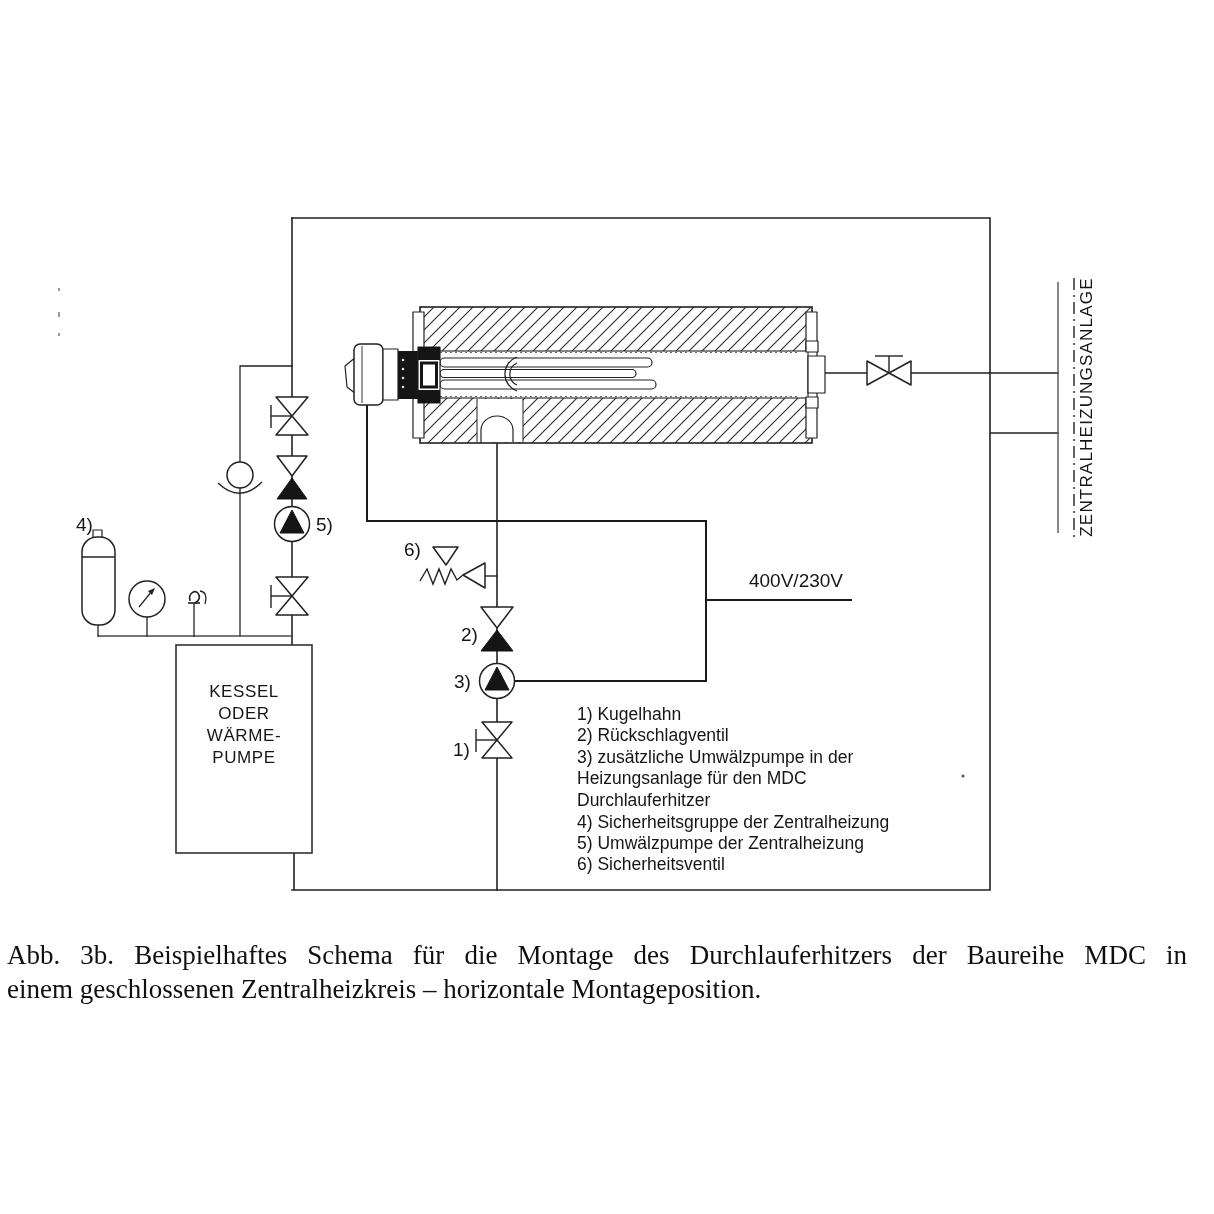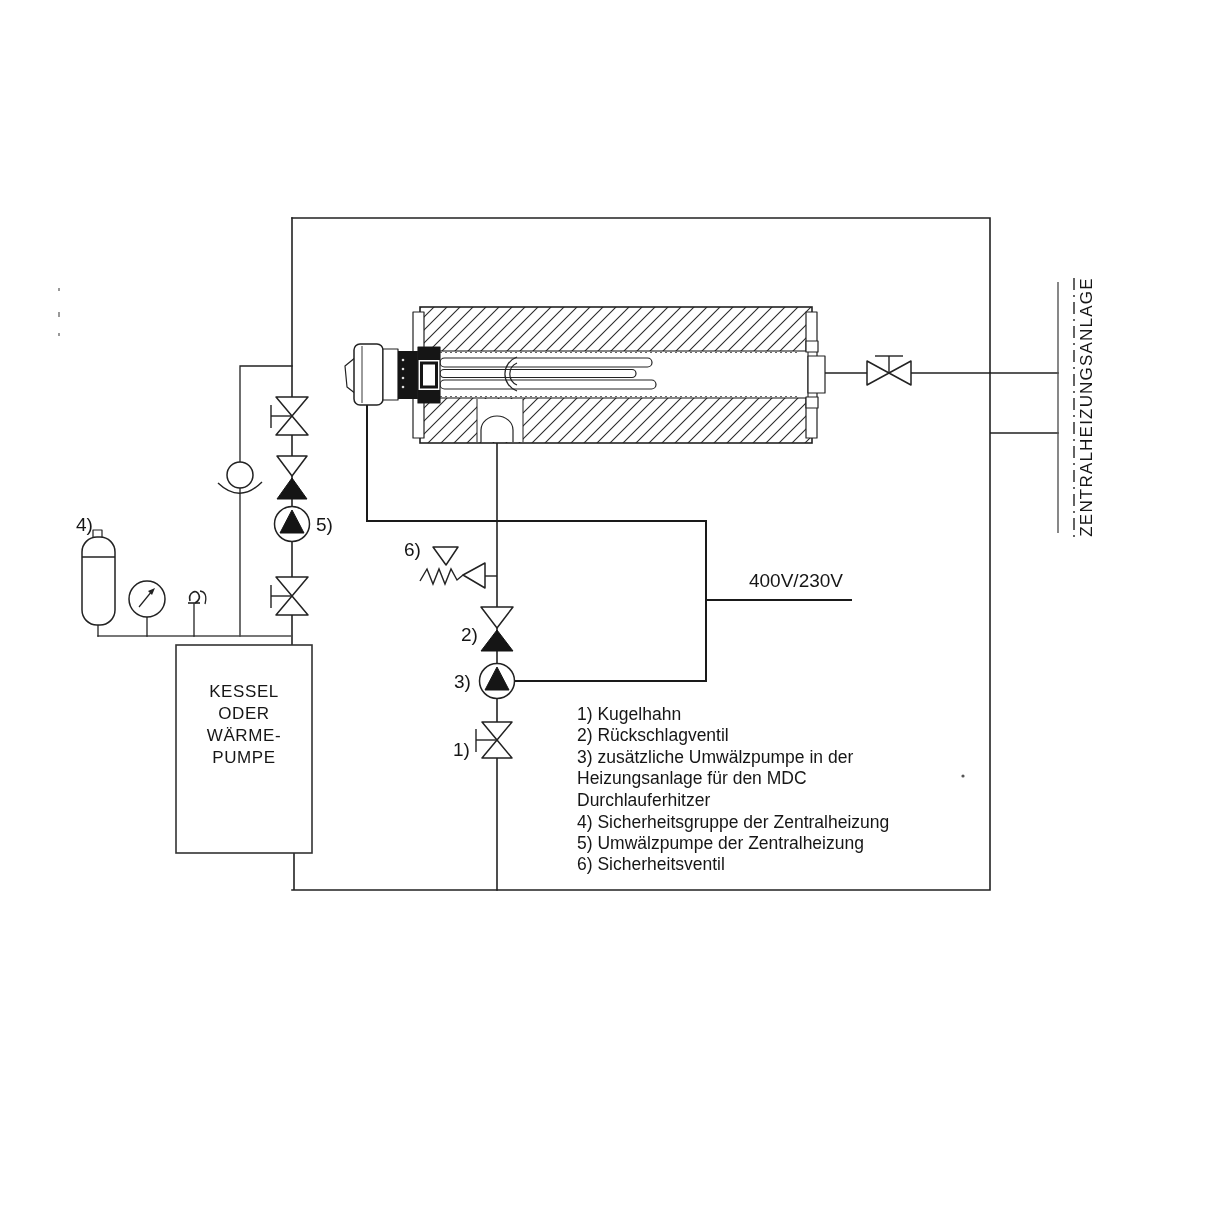--- a/index.html
+++ b/index.html
@@ -198,13 +198,17 @@
   </g>
 
   <g>
     <rect x="58" y="288" width="2" height="3" class="speck"></rect>
     <rect x="58" y="312" width="2" height="5" class="speck"></rect>
     <rect x="58" y="333" width="2" height="3" class="speck"></rect>
     <circle cx="963" cy="776" r="1.6" fill="#555"></circle>
   </g>
 </svg>
 
+<div class="caption">
+  <div class="j">Abb. 3b. Beispielhaftes Schema für die Montage des Durchlauferhitzers der Baureihe MDC in</div>
+  <div>einem geschlossenen Zentralheizkreis – horizontale Montageposition.</div>
 </div>
+</div>
 
 </body></html>

